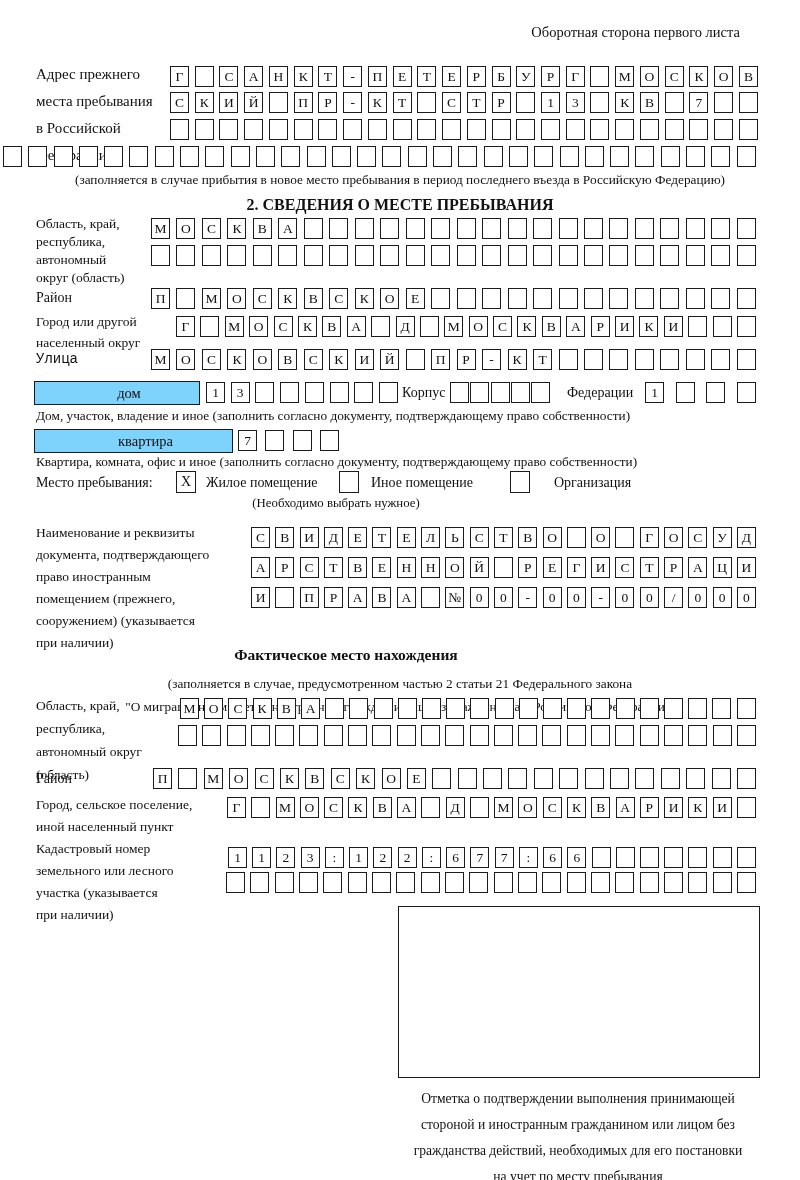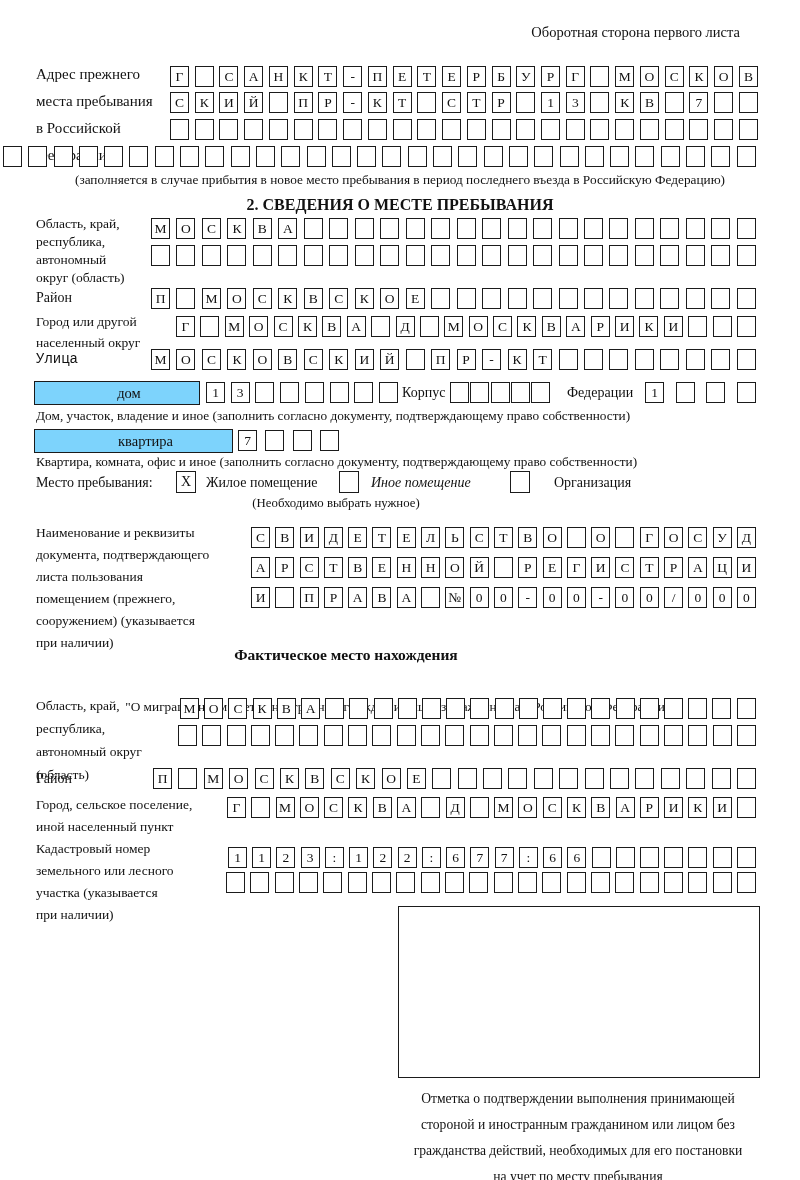--- a/index.html
+++ b/index.html
@@ -338,29 +338,29 @@
       <span class="cell"></span>
       <span class="cell"></span>
       <span class="cell"></span>
     </div>
   <div class="abs note" style="left:36px;top:454px;">Квартира, комната, офис и иное (заполнить согласно документу, подтверждающему право собственности)</div>
 
   <div class="abs lbl" style="left:36px;top:476px;">Место пребывания:</div>
   <div class="cbox" style="left:176px;top:471px;">X</div>
   <div class="abs lbl" style="left:206px;top:476px;">Жилое помещение</div>
   <div class="cbox" style="left:339px;top:471px;"></div>
-  <div class="abs lbl" style="left:371px;top:476px;font-style:italic;">Иное помещение</div>
+  <div class="abs lbl" style="left:371px;top:476px;">Иное помещение</div>
   <div class="cbox" style="left:510px;top:471px;"></div>
   <div class="abs lbl" style="left:554px;top:476px;">Организация</div>
   <div class="abs note center" style="left:226px;top:496px;width:220px;font-size:12.8px;">(Необходимо выбрать нужное)</div>
 
   <div class="abs lines" style="left:36px;top:522px;font-size:13.5px;line-height:22px;">
     <div>Наименование и реквизиты</div>
     <div>документа, подтверждающего</div>
-    <div>листа пользования</div>
+    <div>право иностранным</div>
     <div>помещением (прежнего,</div>
     <div>сооружением) (указывается</div>
     <div>при наличии)</div>
   </div>
   <div class="boxrow" style="left:251px;top:527px;width:505px;">
       <span class="cell">С</span>
       <span class="cell">В</span>
       <span class="cell">И</span>
       <span class="cell">Д</span>
       <span class="cell">Е</span>
@@ -422,20 +422,21 @@
       <span class="cell">-</span>
       <span class="cell">0</span>
       <span class="cell">0</span>
       <span class="cell">/</span>
       <span class="cell">0</span>
       <span class="cell">0</span>
       <span class="cell">0</span>
     </div>
 
   <div class="abs center bold" style="left:0;top:646px;width:692px;font-size:15.5px;">Фактическое место нахождения</div>
+  <div class="abs note center" style="left:0;top:676px;width:800px;">(заполняется в случае, предусмотренном частью 2 статьи 21 Федерального закона</div>
   <div class="abs note center" style="left:0;top:699px;width:800px;">"О миграционном учете иностранных граждан и лиц без гражданства в Российской Федерации")</div>
 
   <div class="abs lines" style="left:36px;top:694px;font-size:13.5px;line-height:23px;">
     <div>Область, край,</div>
     <div>республика,</div>
     <div>автономный округ</div>
     <div>(область)</div>
   </div>
   <div class="boxrow" style="left:180px;top:698px;width:576px;">
       <span class="cell">М</span>

